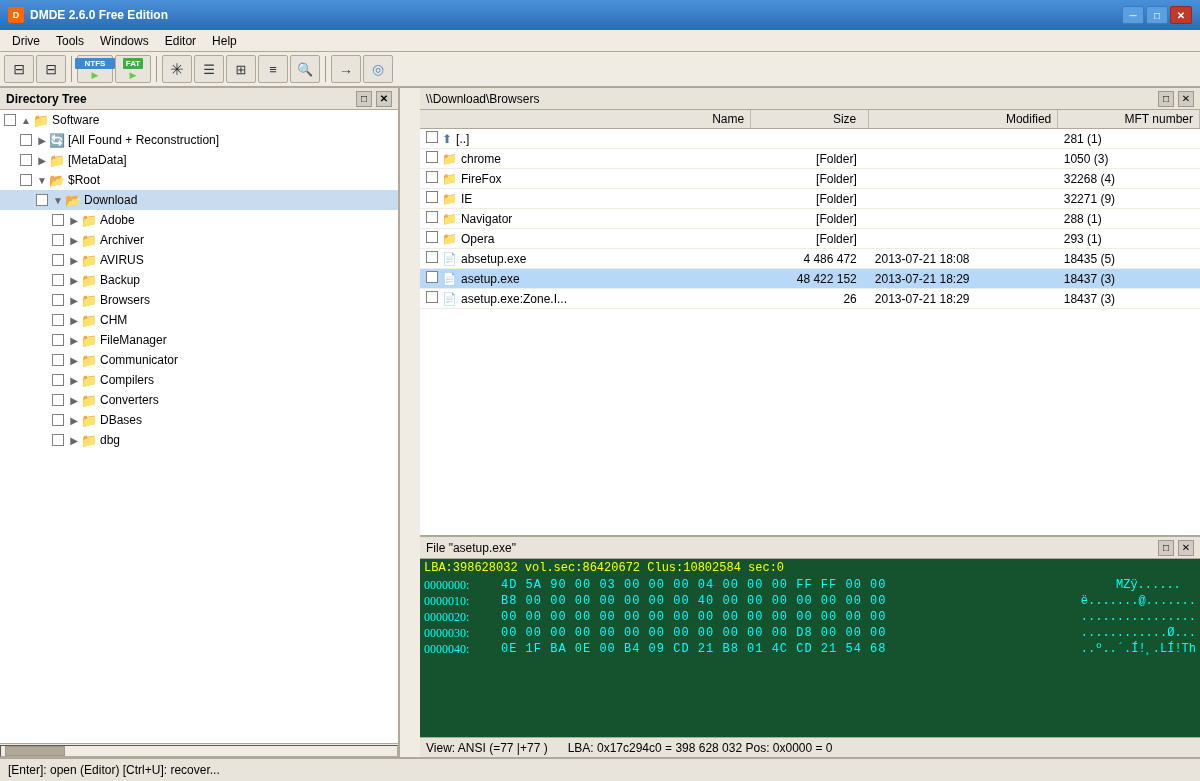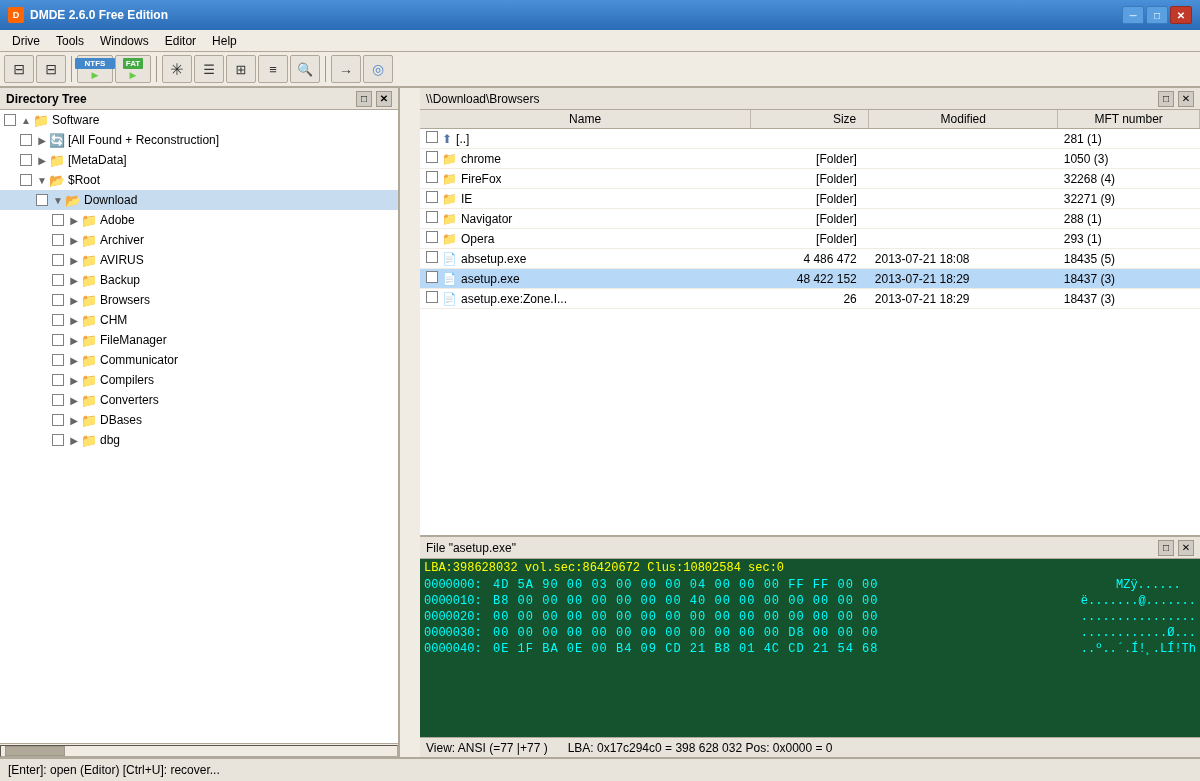--- a/index.html
+++ b/index.html
@@ -222,21 +222,21 @@
     table {
       width: 100%;
       border-collapse: collapse;
       font-size: 12px;
     }
     thead th {
       background: #e8e4dc;
       border-bottom: 1px solid #b0a898;
       border-right: 1px solid #c0b8b0;
       padding: 2px 6px;
-      text-align: center;
+      text-align: right;
       font-weight: normal;
       position: sticky;
       top: 0;
       z-index: 1;
     }
     tbody tr { cursor: pointer; }
     tbody tr.selected { background: #b8d8f8; }
     tbody td {
       padding: 2px 6px;
       border-bottom: 1px solid #f0ece4;
@@ -291,21 +291,21 @@
     }
     #hex-content::-webkit-scrollbar { width: 14px; }
     #hex-content::-webkit-scrollbar-track { background: #000060; }
     #hex-content::-webkit-scrollbar-thumb { background: #4466aa; border: 1px solid #3355aa; }
 
     .hex-line {
       display: flex;
       line-height: 16px;
       white-space: nowrap;
     }
-    .hex-addr { color: #00ffff; margin-right: 4px; min-width: 65px; }
+    .hex-addr { color: #00ffff; margin-right: 12px; min-width: 65px; font-family: Liberation Serif, serif; }
     .hex-bytes { color: #00ffff; margin-right: 10px; flex: 1; letter-spacing: 1px; }
     .hex-ascii { color: #00ffff; min-width: 80px; }
 
     .hex-header-line {
       color: #ffff00;
       font-size: 12px;
       margin-bottom: 2px;
       font-family: 'Courier New', monospace;
     }
 

